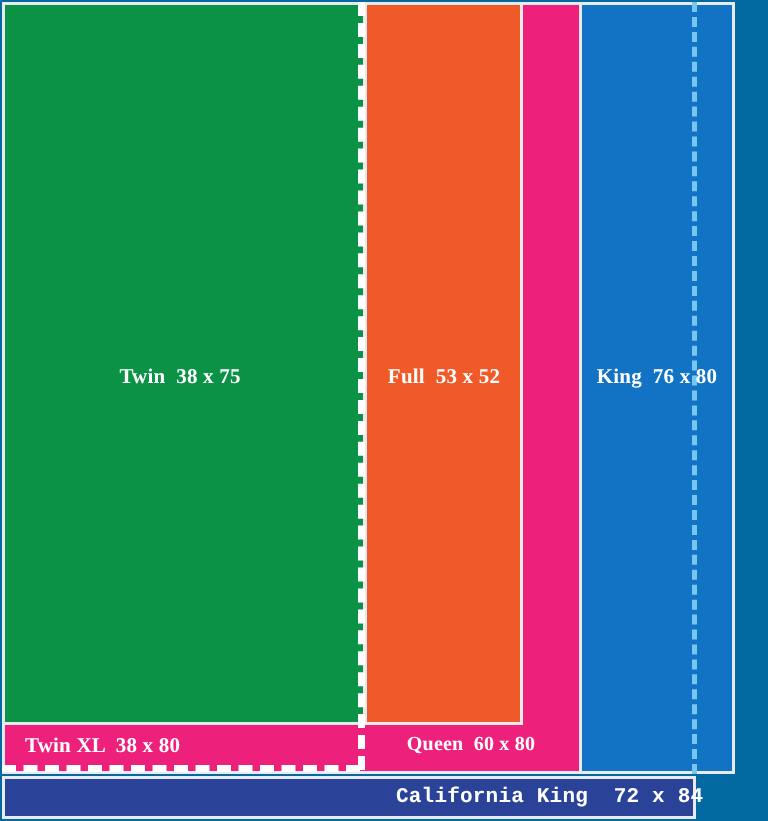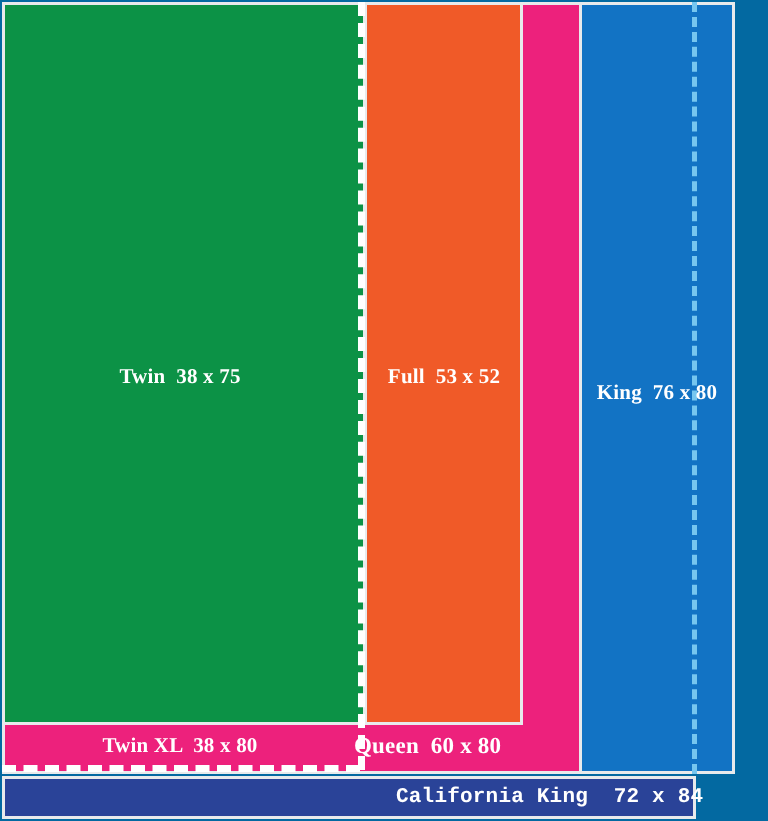--- a/index.html
+++ b/index.html
@@ -137,37 +137,37 @@
     z-index: 7;
   }
 
   #label-king {
     left: 580px;
     top: 364px;
     width: 154px;
     text-align: center;
     font-size: 21px;
     z-index: 7;
-    margin-top: 16px;
   }
 
   #label-twinxl {
     left: 0px;
     top: 733px;
     width: 360px;
-    text-align: center;
-    font-size: 21px;
-    z-index: 7;
+    font-size: 21px;
+    z-index: 7;
+    padding-left: 25px;
   }
 
   #label-queen {
-    left: 354px;
+    left: 366px;
     top: 733px;
     width: 210px;
-    font-size: 23px;
+    text-align: center;
+    font-size: 20px;
     z-index: 7;
   }
 
   #label-calking {
     left: 396px;
     top: 786px;
     width: 290px;
     text-align: center;
     font-size: 21px;
     z-index: 8;

